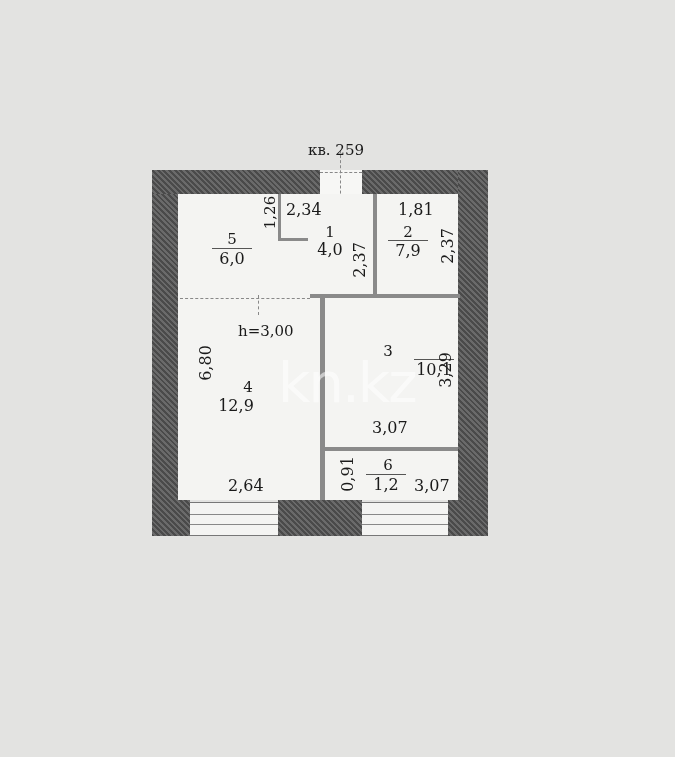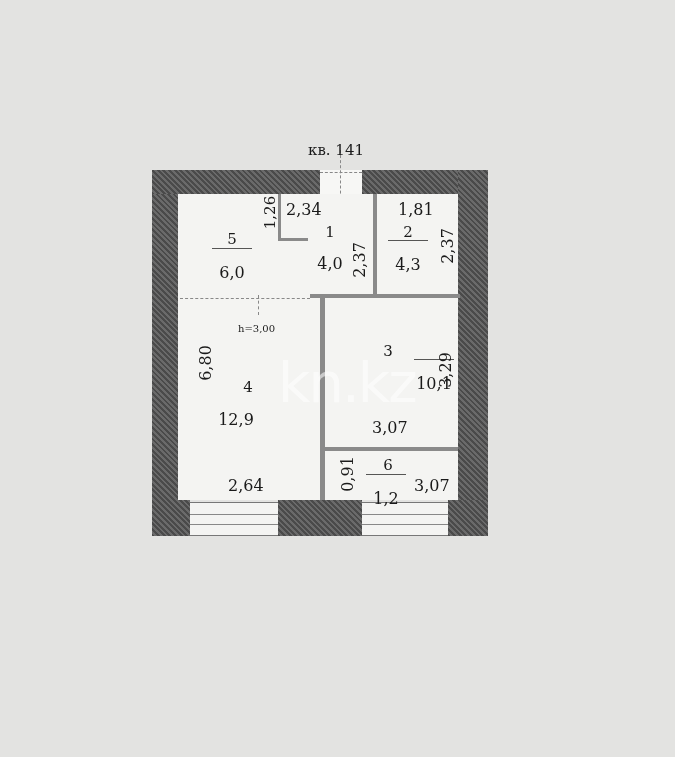--- a/index.html
+++ b/index.html
@@ -10,21 +10,21 @@
     color:#1a1a1a;
   }
   .wall { position:absolute; background:#5a5a5a;
     background-image: repeating-linear-gradient(45deg, #4a4a4a 0 2px, #6a6a6a 2px 4px); }
   .floor { position:absolute; background:#f4f4f2; }
   .thin { position:absolute; background:#8a8a8a; }
   .label { position:absolute; font-size:16px; line-height:1; white-space:nowrap; }
   .vert { transform:rotate(-90deg); transform-origin:center center; }
   .room-num { position:absolute; font-size:15px; text-align:center; width:40px; line-height:1; }
   .room-area { position:absolute; font-size:16px; text-align:center; width:40px; line-height:1;
-    border-top:1px solid #555; padding-top:16px; }
+    border-top:1px solid #555; padding-top:2px; }
   .window { position:absolute; background:#f4f4f2; border-top:1px solid #777; border-bottom:1px solid #777; }
   .window::before, .window::after { content:""; position:absolute; left:0; right:0; height:1px; background:#888; }
   .window::before { top:33%; } .window::after { top:66%; }
   .dash-h { position:absolute; border-top:1px dashed #888; height:0; }
   .dash-v { position:absolute; border-left:1px dashed #888; width:0; }
   .watermark { position:absolute; font-family:"DejaVu Sans", sans-serif; font-size:56px; font-weight:normal;
     color:rgba(255,255,255,0.55); letter-spacing:-2px; }
 </style>
 </head>
 <body>
@@ -49,38 +49,38 @@
 <div class="thin" style="left:278px;top:194px;width:3px;height:46px;"></div>
 <div class="thin" style="left:278px;top:238px;width:30px;height:3px;"></div>
 <div class="thin" style="left:373px;top:194px;width:4px;height:102px;"></div>
 <div class="thin" style="left:310px;top:294px;width:150px;height:4px;"></div>
 <div class="thin" style="left:320px;top:296px;width:5px;height:204px;"></div>
 <div class="thin" style="left:325px;top:447px;width:133px;height:4px;"></div>
 <div class="dash-h" style="left:180px;top:298px;width:130px;"></div>
 <div class="dash-v" style="left:258px;top:295px;height:20px;"></div>
 
 <div class="label" style="left:308px;top:143px;font-size:15px;">
-  <span>кв. 141</span>
+  <span>кв. 259</span>
 </div>
 
 <div class="room-num" style="left:212px;top:232px;">5</div>
 <div class="room-area" style="left:212px;top:248px;">6,0</div>
 <div class="label vert" style="left:254px;top:205px;font-size:15px;">1,26</div>
 
 <div class="label" style="left:286px;top:202px;">2,34</div>
 <div class="room-num" style="left:310px;top:225px;">1</div>
 <div class="room-area" style="left:310px;top:240px;border-top:none;">4,0</div>
 <div class="label vert" style="left:342px;top:252px;">2,37</div>
 
 <div class="label" style="left:398px;top:202px;">1,81</div>
 <div class="room-num" style="left:388px;top:225px;">2</div>
-<div class="room-area" style="left:388px;top:240px;">4,3</div>
+<div class="room-area" style="left:388px;top:240px;">7,9</div>
 <div class="label vert" style="left:430px;top:238px;">2,37</div>
 
-<div class="label" style="left:238px;top:324px;font-size:10px;text-align:right;">h=3,00</div>
+<div class="label" style="left:238px;top:324px;font-size:15px;text-align:right;">h=3,00</div>
 
 <div class="label vert" style="left:188px;top:355px;">6,80</div>
 <div class="room-num" style="left:228px;top:380px;">4</div>
 <div class="room-area" style="left:216px;top:396px;border-top:none;">12,9</div>
 <div class="label" style="left:228px;top:478px;">2,64</div>
 
 <div class="room-num" style="left:368px;top:344px;">3</div>
 <div class="room-area" style="left:368px;top:359px;margin-left:46px;">10,1</div>
 <div class="label vert" style="left:428px;top:362px;">3,29</div>
 <div class="label" style="left:372px;top:420px;">3,07</div>

